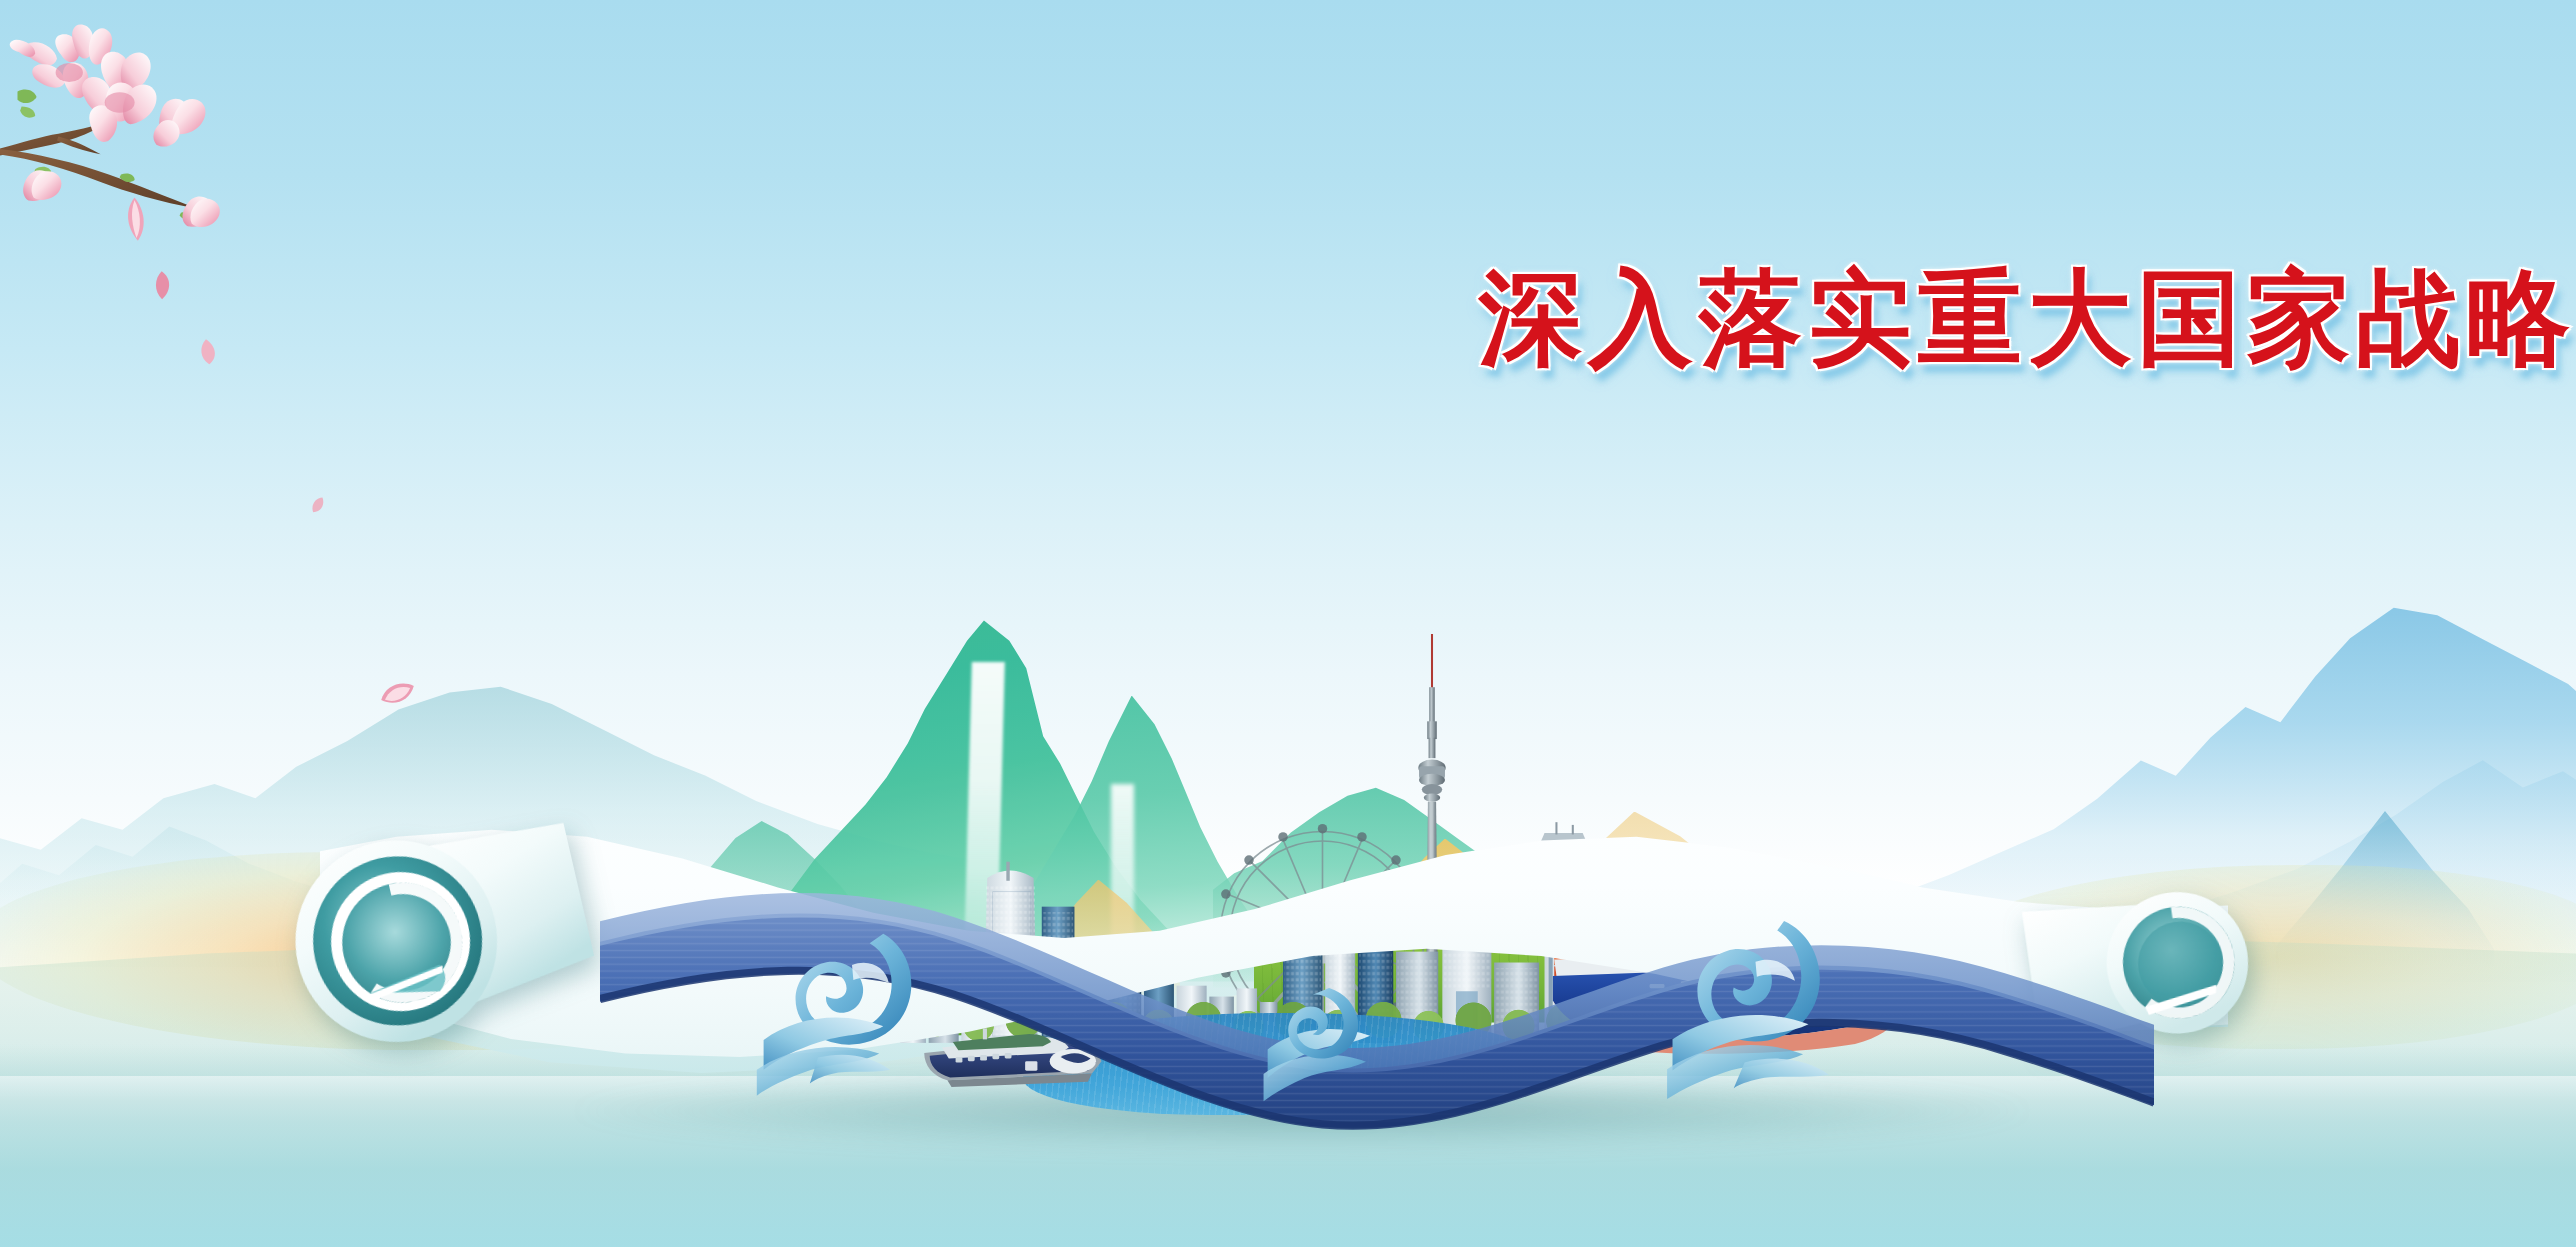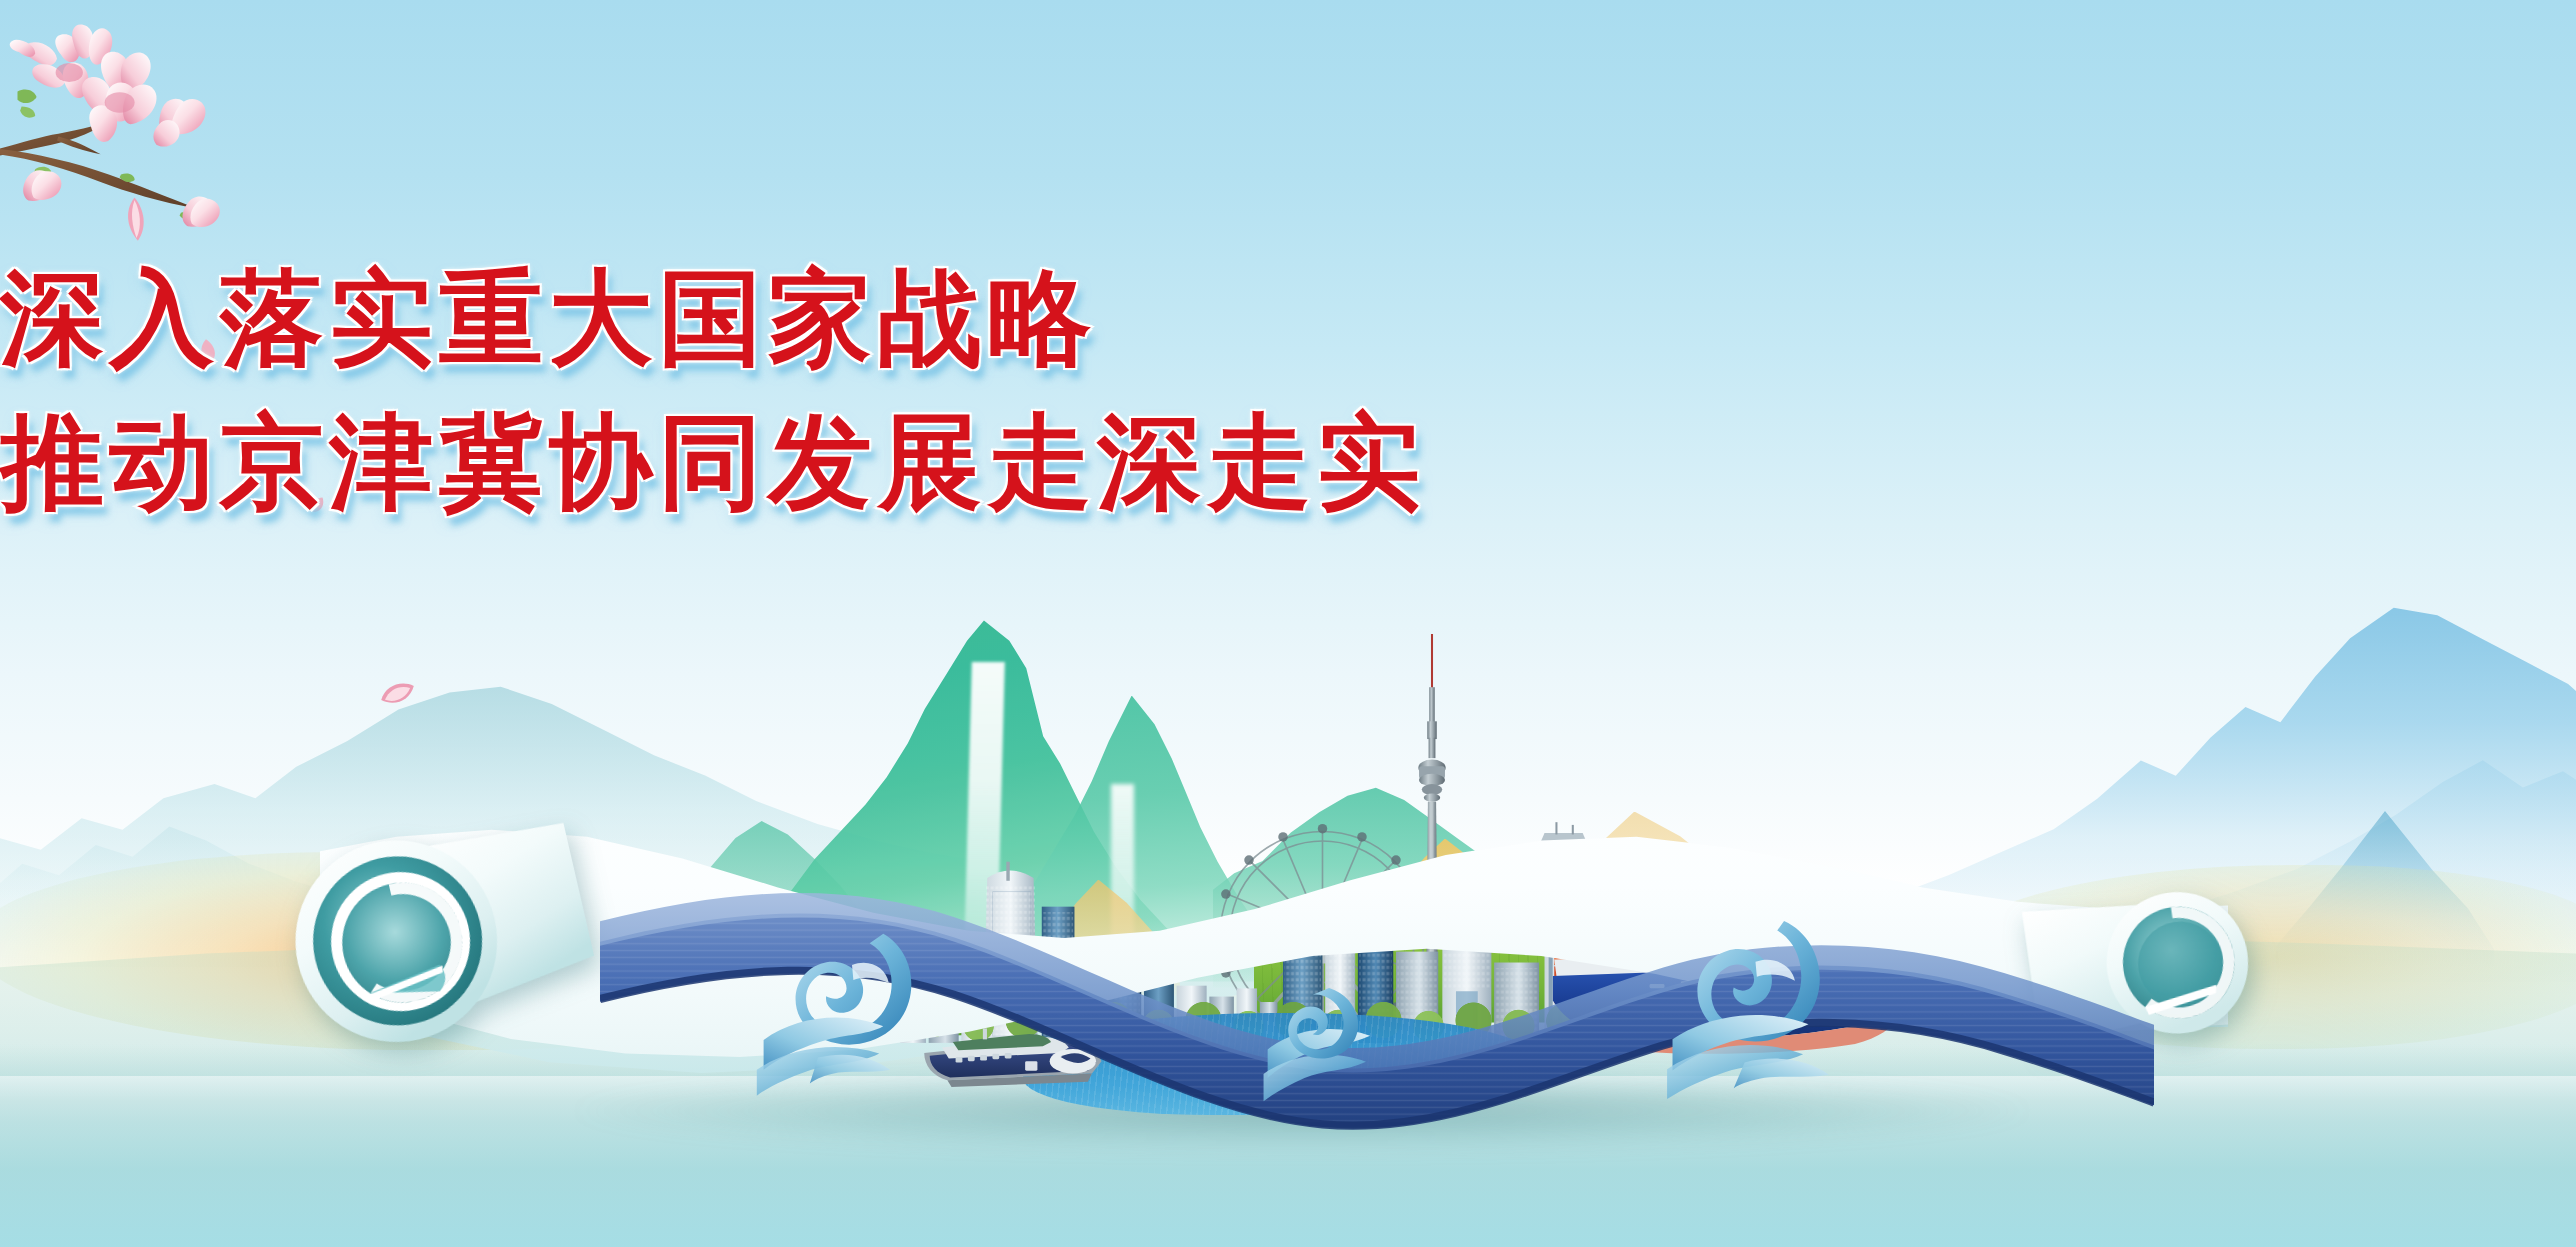--- a/index.html
+++ b/index.html
@@ -100,21 +100,21 @@
 
   
   #magnolia{position:absolute;left:-6.8px;top:6.8px;width:320px;height:293px;}
   #magnolia svg{width:100%;height:100%;display:block;}
   .petal-float{position:absolute;pointer-events:none;}
 
   
   #headline{
     position:absolute;
     left:0;right:0;top:266px;
-    text-align:left;
+    text-align:right;
     z-index:40;
   }
   .hl-line{
     display:block;
     color:#d5121b;
     font-weight:900;
     letter-spacing:.055em;
     line-height:1.0;
     font-family:"DejaVu Sans","Liberation Sans",sans-serif;
     white-space:nowrap;
@@ -410,21 +410,20 @@
   <svg class="petal-float" style="left:382px;top:675px;width:30px;height:35px;transform:rotate(42deg);" viewBox="0 0 44 52">
     <path d="M34 2 C44 22 34 44 12 50 C2 30 14 8 34 2 Z" fill="#ec9cb3"></path>
     <path d="M32 8 C38 24 30 40 16 46 C10 30 18 14 32 8 Z" fill="#fbdde5"></path>
   </svg>
   <svg class="petal-float" style="left:310px;top:496px;width:15px;height:17.7px;transform:rotate(12deg);" viewBox="0 0 22 26">
     <path d="M16 1 C22 11 18 22 7 25 C1 15 6 4 16 1 Z" fill="#ecb3c3"></path>
   </svg>
 
   <div id="headline">
     <span class="hl-line" id="hl-line-1">深入落实重大国家战略</span>
-    <span class="hl-line" id="hl-line-2">推动京津冀协同发展走深走实</span>
   </div>
 
   <div id="scroll-shadow"></div>
 
   <div id="scroll-group">
 
     <div id="scroll-paper-under"></div>
 
     <div id="collage">
       <div class="layer" id="green-mtn-far-left"></div>

